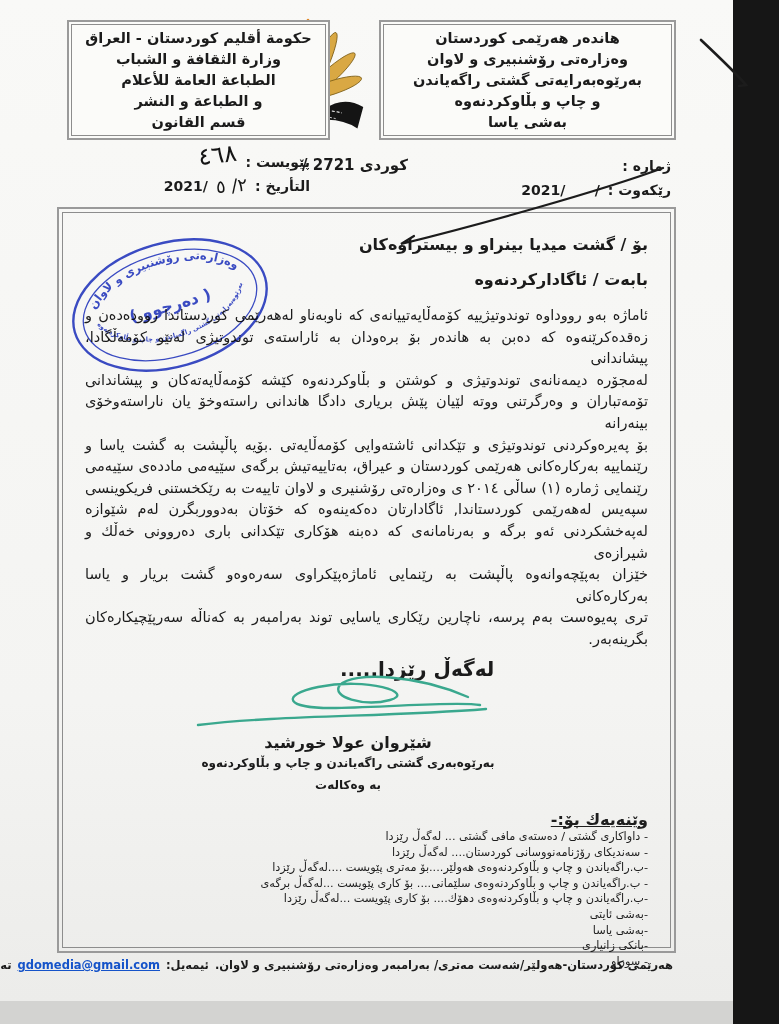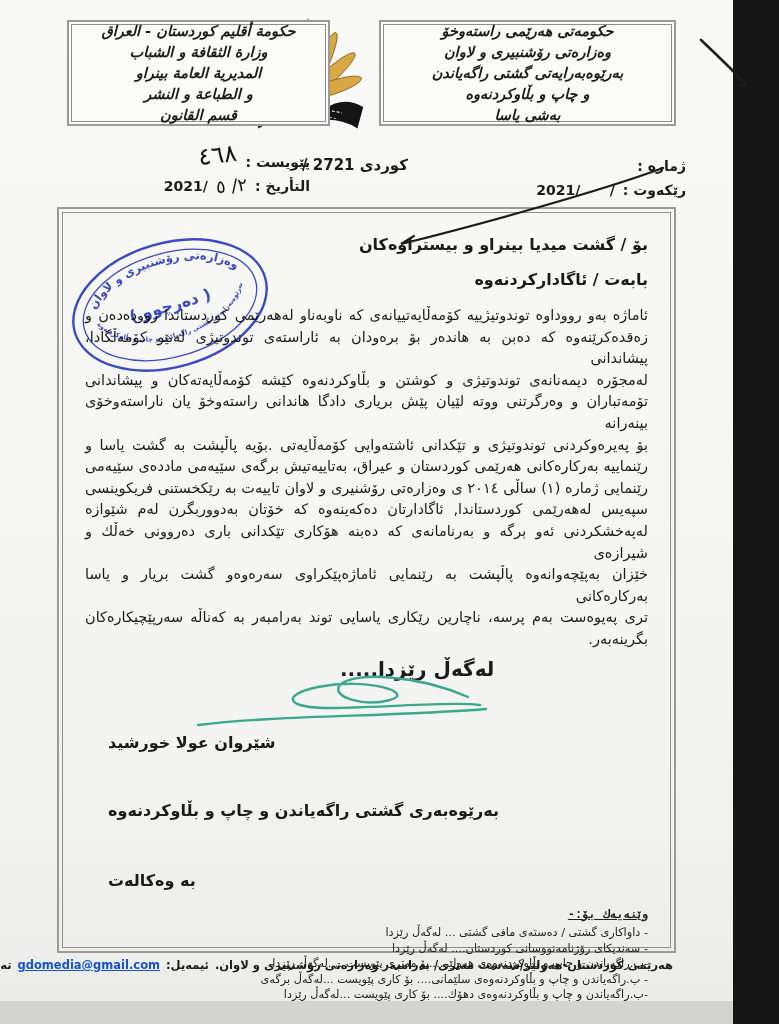--- a/index.html
+++ b/index.html
@@ -13,36 +13,36 @@
   .sheet{
     position:absolute;top:0;right:46px;left:0;height:1001px;
     background:linear-gradient(180deg,#f9f9f7 0%,#f4f4f2 70%,#ececea 100%);
   }
   .scan-band{position:absolute;top:0;right:0;width:46px;height:1024px;background:#161616;}
   .scan-bottom{position:absolute;left:0;right:46px;top:1001px;height:23px;background:#d3d3d1;}
 
   
   .hdr{position:absolute;top:12px;right:10px;left:10px;height:138px;}
   .hbox{
-    position:absolute;top:8px;height:106px;
+    position:absolute;top:8px;height:120px;
     border:2px solid #9a9a9a;background:#fbfbf9;
-    box-sizing:border-box;padding:2px;font-style:italic;
+    box-sizing:border-box;padding:2px;
   }
   .hbox-inner{
     border:1px solid #8d8d8d;height:100%;box-sizing:border-box;
     display:flex;flex-direction:column;justify-content:center;align-items:center;
     text-align:center;font-weight:bold;font-size:14.5px;line-height:21px;
   }
   .hbox-right{right:47px;width:297px;}
   .hbox-left{left:57px;width:263px;}
   .emblem{position:absolute;right:352px;top:2px;width:126px;height:130px;}
 
   
   .refrow{position:absolute;top:150px;right:0;left:0;height:58px;font-weight:bold;font-size:14px;}
-  .ref-right{position:absolute;right:47px;top:4px;width:230px;line-height:24px;}
+  .ref-right{position:absolute;right:62px;top:4px;width:230px;line-height:24px;}
   .ref-center{position:absolute;right:325px;top:6px;width:160px;direction:ltr;text-align:right;font-size:15px;}
   .ref-left{position:absolute;left:80px;top:0;width:230px;line-height:24px;text-align:right;}
   .ref-line{display:flex;gap:8px;white-space:pre;}
   .hand{
     font-weight:400;font-size:24px;letter-spacing:3px;
     display:inline-block;transform:rotate(-7deg) translateY(-7px);
     color:#141414;
   }
   .hand-sm{font-weight:400;font-size:18px;display:inline-block;transform:rotate(-5deg);color:#141414;}
 
@@ -55,25 +55,25 @@
     border:1px solid #8d8d8d;height:100%;box-sizing:border-box;position:relative;
     padding:16px 22px 0 22px;
   }
   .subject{font-weight:bold;font-size:16px;margin-bottom:16px;position:relative;z-index:1;}
   .para{margin-top:14px;font-size:14.5px;line-height:21.6px;}
   .bline{text-align:justify;text-align-last:justify;}
   .bline-last{text-align:right;}
   .closing{margin-top:6px;padding-left:255px;text-align:left;font-size:20px;font-weight:bold;}
   .sigwrap{position:relative;height:52px;}
   .sig{position:absolute;right:150px;top:-14px;width:330px;height:78px;}
-  .signer{width:480px;margin:0 60px 0 auto;text-align:left;font-weight:bold;}
+  .signer{width:480px;margin:0 60px 0 auto;text-align:center;font-weight:bold;}
   .signer .nm{font-size:16px;}
-  .signer .tt{font-size:16px;line-height:22px;margin-top:48px;}
+  .signer .tt{font-size:12px;line-height:22px;}
   .cc{margin-top:16px;text-align:right;font-size:11.3px;line-height:15.6px;color:#1e1e1e;}
-  .cc-head{font-weight:bold;text-decoration:underline;font-size:12px;margin-bottom:2px;font-family:Liberation Mono, monospace;}
+  .cc-head{font-weight:bold;text-decoration:underline;font-size:16px;margin-bottom:2px;}
 
   
   .stamp{
     position:absolute;top:22px;right:395px;width:210px;height:140px;
     transform:rotate(-16deg);z-index:2;mix-blend-mode:multiply;opacity:.92;
   }
 
   
   .foot{
     position:absolute;top:958px;right:60px;left:14px;
@@ -85,21 +85,21 @@
   .pen{position:absolute;top:0;left:0;width:779px;height:1024px;pointer-events:none;z-index:6;}
 </style>
 </head>
 <body>
 
 <div class="sheet">
 
   <div class="hdr">
     <div class="hbox hbox-right">
       <div class="hbox-inner">
-        <div>حكومەتی هەرێمی راستەوخۆ</div>
+        <div>هاندەر هەرێمی كوردستان</div>
         <div>وەزارەتی رۆشنبیری و لاوان</div>
         <div>بەرێوەبەرایەتی گشتی راگەیاندن</div>
         <div>و چاپ و بڵاوكردنەوە</div>
         <div>بەشی یاسا</div>
       </div>
     </div>
 
     <svg class="emblem" viewBox="0 0 130 134">
 
       <g fill="#e0892b">
@@ -138,21 +138,21 @@
 
       <path d="M 8,96 Q 28,84 48,98 Q 65,108 82,98 Q 102,84 122,96 L 116,118 Q 94,104 65,112 Q 36,104 14,118 Z" fill="#141414"></path>
       <path d="M 30,102 Q 65,94 100,102" stroke="#ffffff" stroke-width="1.1" fill="none" stroke-dasharray="3 2"></path>
       <path d="M 36,108 Q 65,101 94,108" stroke="#ffffff" stroke-width="0.9" fill="none" stroke-dasharray="2 2"></path>
     </svg>
 
     <div class="hbox hbox-left">
       <div class="hbox-inner" dir="rtl">
         <div>حكومة أقليم كوردستان - العراق</div>
         <div>وزارة الثقافة و الشباب</div>
-        <div>المديرية العامة بینراو</div>
+        <div>الطباعة العامة للأعلام</div>
         <div>و الطباعة و النشر</div>
         <div>قسم القانون</div>
       </div>
     </div>
   </div>
 
   <div class="refrow">
     <div class="ref-right">
       <div class="ref-line">
         <span>ژمارە :</span>

